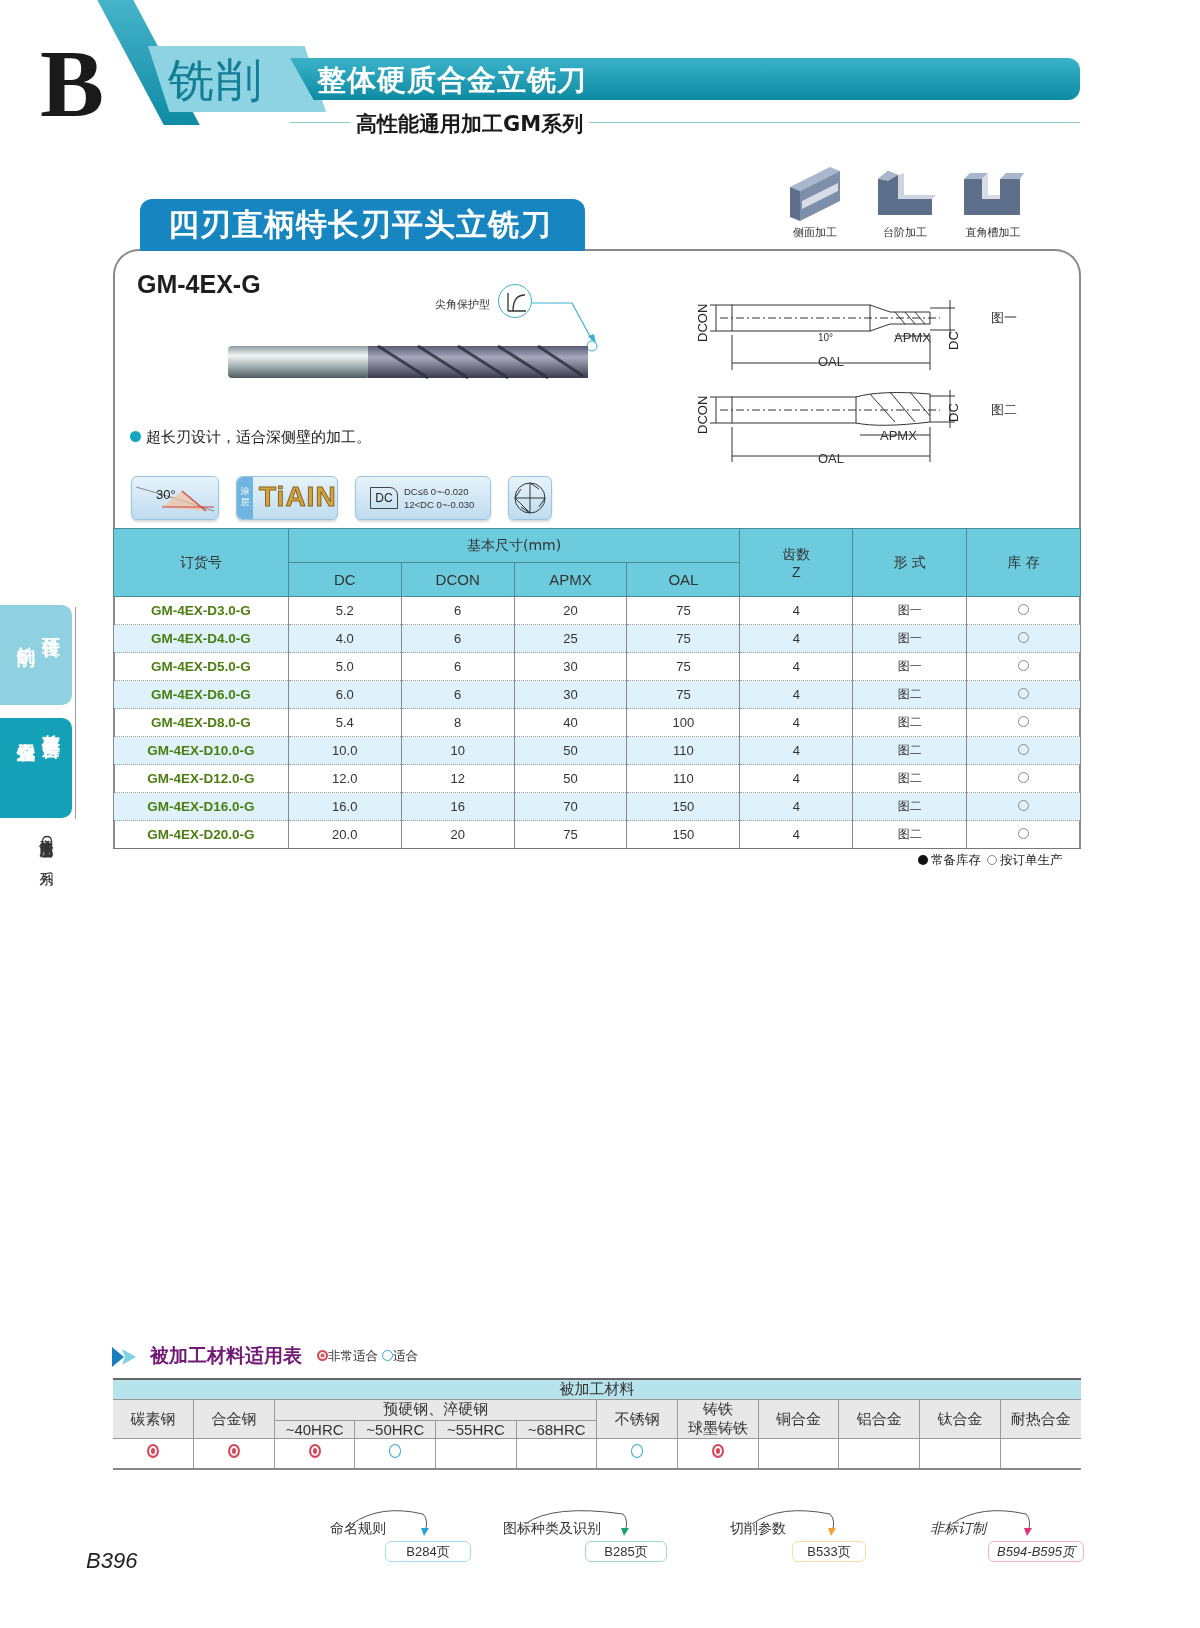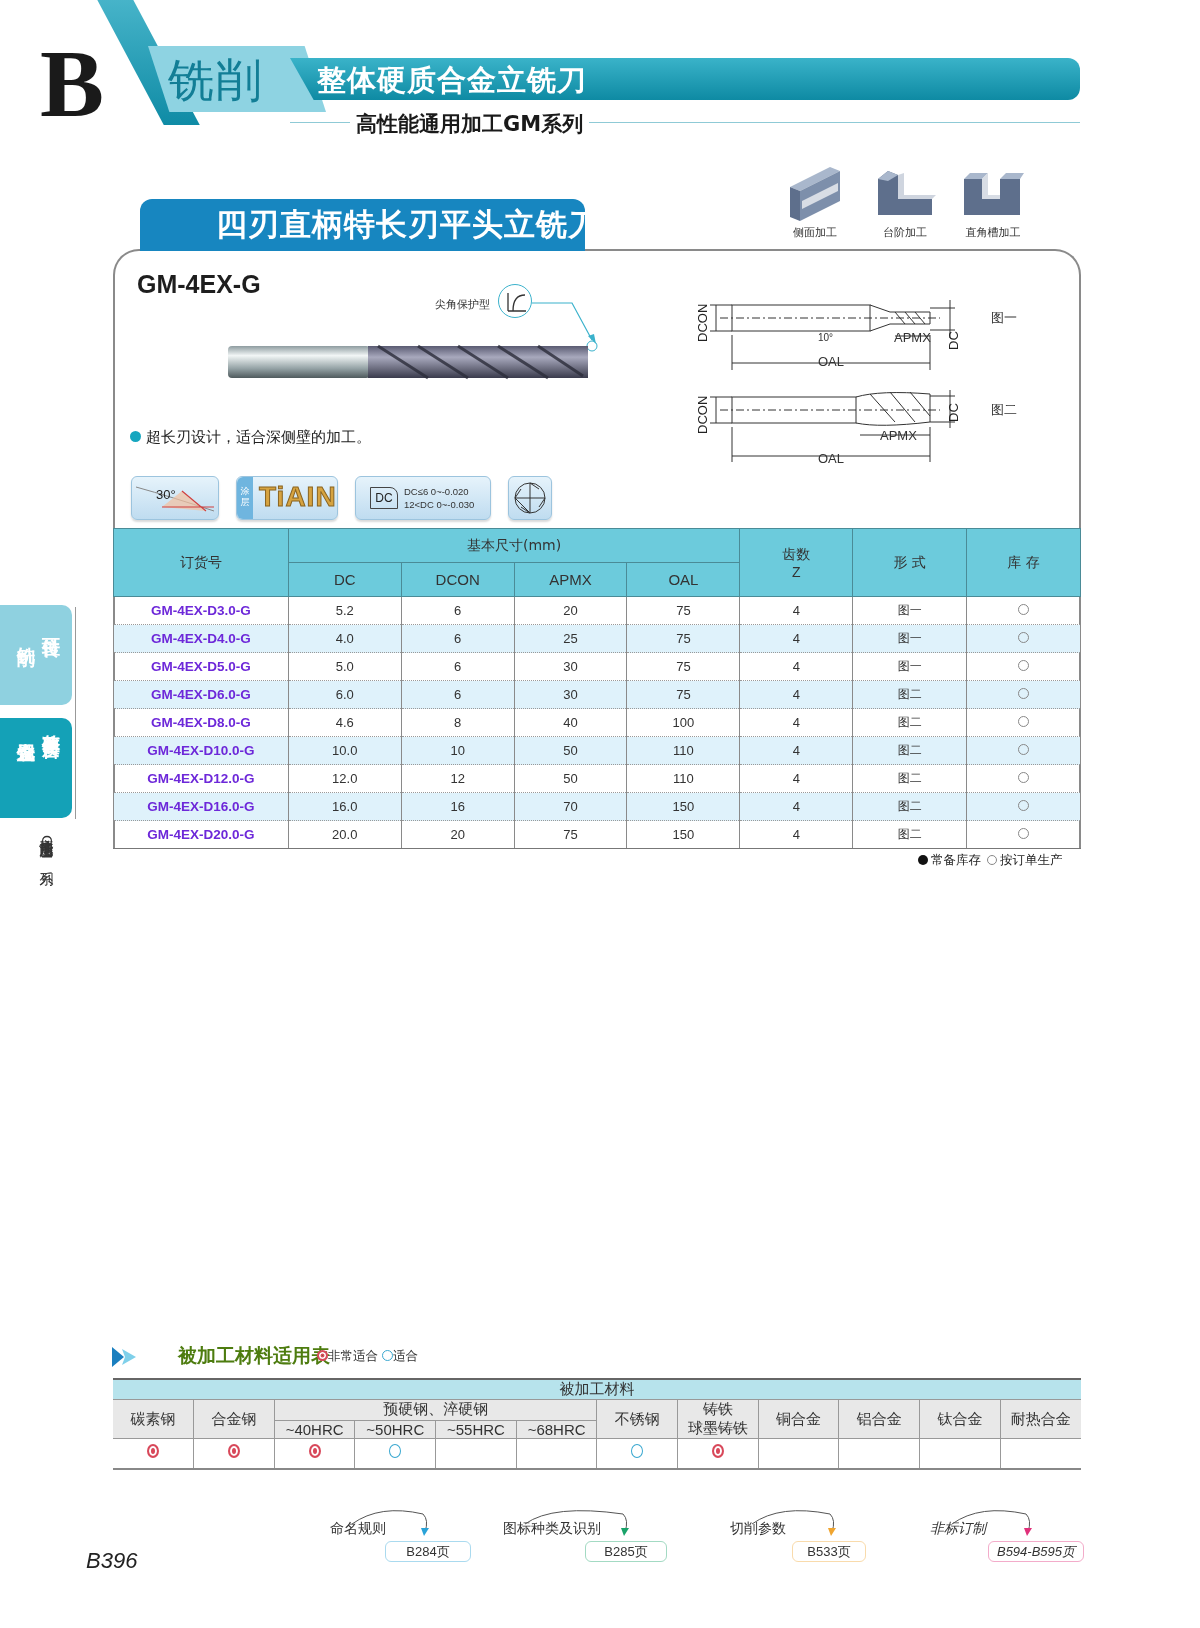--- a/index.html
+++ b/index.html
@@ -17,21 +17,21 @@
   .sub-line { left: 290px; top: 122px; width: 790px; height: 1px; background: #8fcad6; }
   .sub-text { left: 350px; top: 110px; font-size: 21px; font-weight: bold; color: #1a1a1a; background: #fff; padding: 0 6px; }
 
   
   .mach { top: 165px; width: 80px; text-align: center; }
   .mach .shape { height: 58px; margin: 0 auto; position: relative; }
   .mach .lbl { font-size: 11px; color: #333; margin-top: 2px; }
 
   
   .prod-tab { left: 140px; top: 199px; width: 445px; height: 52px; background: #1786c0; border-radius: 12px 12px 0 0; }
-  .prod-tab-text { left: 168px; top: 204px; font-size: 31px; font-weight: bold; color: #fff; letter-spacing: 1px; margin-left: 48px; }
+  .prod-tab-text { left: 168px; top: 204px; font-size: 31px; font-weight: bold; color: #fff; letter-spacing: 1px; }
   .card { left: 113px; top: 249px; width: 968px; height: 600px; border: 2px solid #8a8a8a; border-bottom: none; border-radius: 26px 26px 0 0; }
   .model { left: 137px; top: 270px; font-family: "Liberation Sans", sans-serif; font-size: 25px; font-weight: bold; color: #1e1e1e; }
   .tip-label { left: 435px; top: 297px; font-size: 11px; color: #333; }
   .tip-circle { left: 498px; top: 284px; width: 34px; height: 34px; border: 1.5px solid #3bb2cc; border-radius: 50%; background: #fff; }
   .tool { left: 228px; top: 344px; width: 362px; height: 36px; }
   .feature { left: 130px; top: 428px; font-size: 15px; color: #222; }
   .feature .dot { display: inline-block; width: 11px; height: 11px; border-radius: 50%; background: #16a6bf; margin-right: 5px; vertical-align: 0; }
 
   
   .draw-label { font-size: 13px; color: #333; }
@@ -42,39 +42,39 @@
   .coat-side { position: absolute; left: 0; top: 0; width: 16px; height: 42px; background: #6fb5df; color: #fff; font-size: 9px; line-height: 11px; text-align: center; padding-top: 9px; border-radius: 6px 0 0 6px; }
   .tiain { position: absolute; left: 22px; top: 4px; font-family: "Liberation Sans", sans-serif; font-size: 28px; font-weight: bold; color: #d6a340; letter-spacing: 1px; -webkit-text-stroke: 1px #8a6420; }
   .tol { position: absolute; left: 48px; top: 8px; font-size: 9.5px; line-height: 13px; color: #333; font-family: "Liberation Sans", sans-serif; }
 
   
   table { border-collapse: collapse; }
   .spec { position: absolute; left: 113px; top: 528px; width: 968px; font-family: "Liberation Sans", sans-serif; }
   .spec th { background: #6ccbdc; font-weight: normal; font-size: 15px; color: #333; border: 1px solid #4a8b97; }
   .spec th.cn { font-family: "DejaVu Sans", sans-serif; font-size: 14px; }
   .spec td { font-size: 13px; text-align: center; height: 28px; border-left: 1px solid #8a8a8a; border-right: 1px solid #8a8a8a; border-bottom: 1px dotted #999; color: #333; }
-  .spec td.code { font-weight: bold; color: #6d28d9; font-size: 13.5px; margin-left: 33px; }
+  .spec td.code { font-weight: bold; color: #4d7c0f; font-size: 13.5px; margin-left: 33px; }
   .spec tr.alt td { background: #dff2fb; }
   .spec tr:last-child td { border-bottom: 1.5px solid #777; }
   .spec td.form { font-family: "DejaVu Sans", sans-serif; font-size: 12px; }
   .circ { display: inline-block; width: 11px; height: 11px; border: 1px solid #888; border-radius: 50%; }
 
   .legend { left: 918px; top: 852px; font-size: 12.5px; color: #222; }
   .legend .fill { display:inline-block; width: 10px; height: 10px; border-radius: 50%; background: #111; vertical-align: -1px; margin-right: 3px; }
   .legend .open { display:inline-block; width: 10px; height: 10px; border-radius: 50%; border: 1px solid #888; vertical-align: -1px; margin: 0 3px 0 6px; }
 
   
   .side-tab1 { left: 0; top: 605px; width: 72px; height: 100px; background: #8fd1e0; border-radius: 0 10px 10px 0; }
   .side-tab2 { left: 0; top: 718px; width: 72px; height: 100px; background: #14a1b7; border-radius: 0 10px 10px 0; }
   .vtext { writing-mode: vertical-rl; font-weight: bold; color: #fff; font-size: 18px; line-height: 22px; letter-spacing: 1px; }
   .side-line { left: 75px; top: 607px; width: 1px; height: 212px; background: #999; }
   .side-sub { left: 38px; top: 828px; writing-mode: vertical-rl; font-size: 14px; color: #333; letter-spacing: 1px; }
 
   
-  .mat-title { left: 112px; top: 1343px; font-size: 19px; font-weight: bold; color: #4d7c0f; margin-left: 28px; }
+  .mat-title { left: 112px; top: 1343px; font-size: 19px; font-weight: bold; color: #701a75; }
   .mat-arrow { left: 112px; top: 1347px; }
   .mat-leg { left: 317px; top: 1348px; font-size: 12.5px; color: #333; }
   .ring-r { display:inline-block; width: 11px; height: 11px; border-radius: 50%; border: 2px solid #d8485a; box-shadow: inset 0 0 0 1.5px #fff, inset 0 0 0 3px #d8485a; vertical-align: -1px; }
   .ring-b { display:inline-block; width: 11px; height: 11px; border-radius: 50%; border: 1.5px solid #3aa8d0; vertical-align: -1px; }
   .mat { position: absolute; left: 113px; top: 1378px; width: 968px; font-size: 15px; color: #333; }
   .mat th { font-weight: normal; background: #e8e8e8; border: 1px solid #999; height: 18px; }
   .mat th.top { background: #b7e3ec; border-top: 2px solid #666; border-left: none; border-right: none; }
   .mat td { text-align: center; height: 30px; border-left: 1px solid #999; border-right: 1px solid #999; border-bottom: 2px solid #888; }
   .mat tr td:first-child, .mat tr th:first-child { border-left: none; }
   .mat tr td:last-child, .mat tr th:last-child { border-right: none; }
@@ -299,21 +299,21 @@
         <td>6.0</td>
         <td>6</td>
         <td>30</td>
         <td>75</td>
         <td>4</td>
         <td class="form">图二</td>
         <td><span class="circ"></span></td>
       </tr>
       <tr class="">
         <td class="code">GM-4EX-D8.0-G</td>
-        <td>4.6</td>
+        <td>5.4</td>
         <td>8</td>
         <td>40</td>
         <td>100</td>
         <td>4</td>
         <td class="form">图二</td>
         <td><span class="circ"></span></td>
       </tr>
       <tr class="alt">
         <td class="code">GM-4EX-D10.0-G</td>
         <td>10.0</td>

